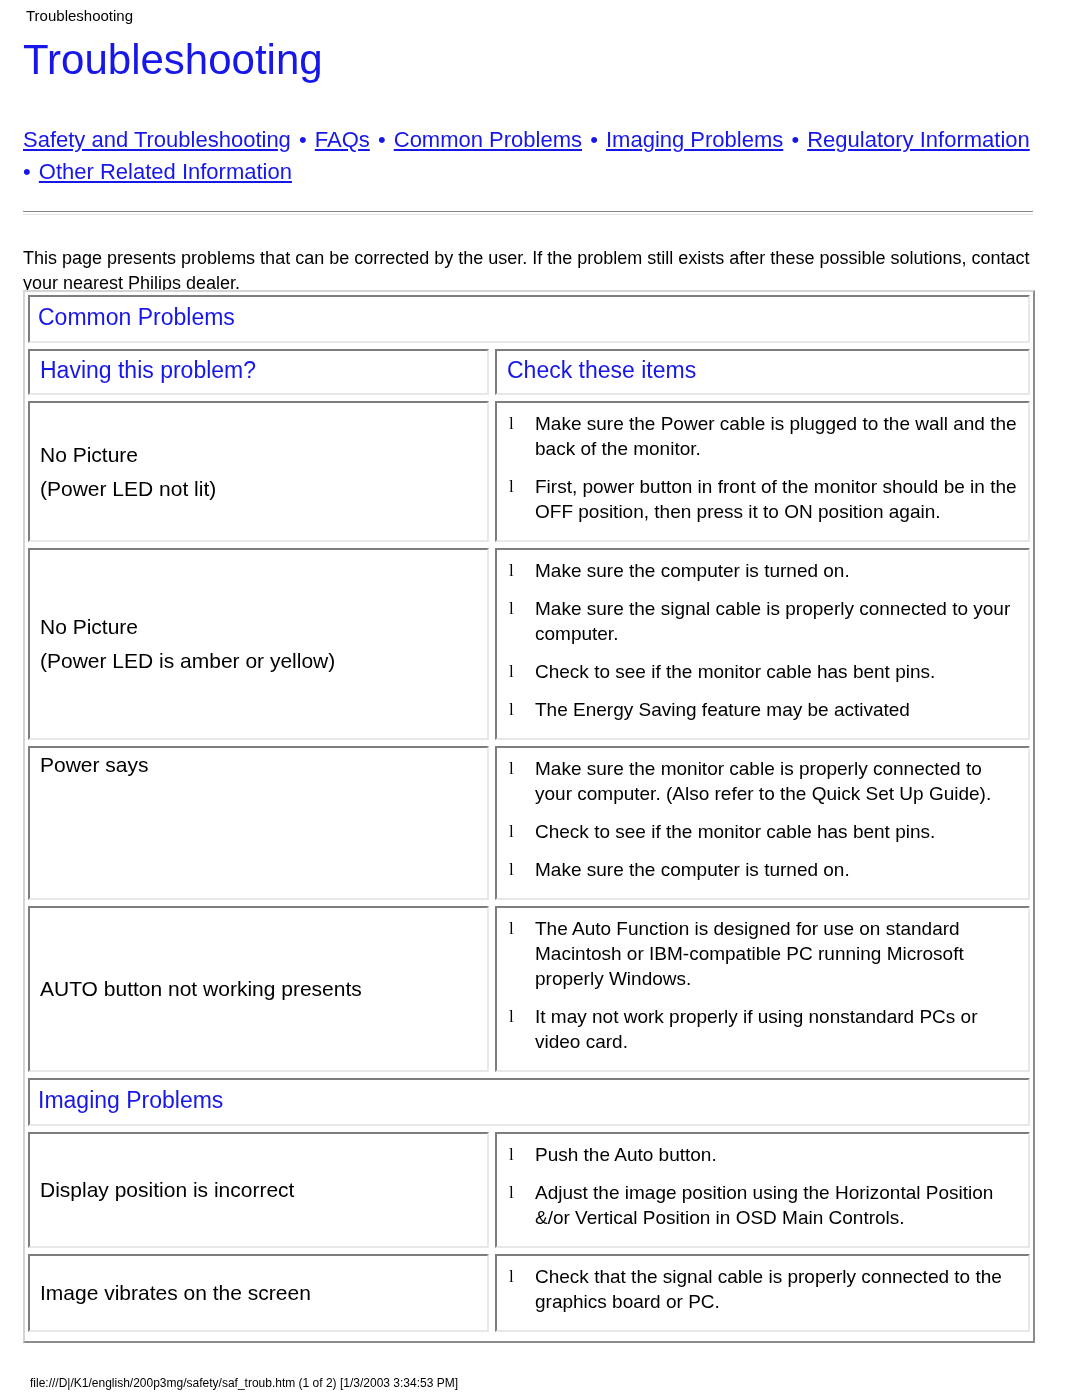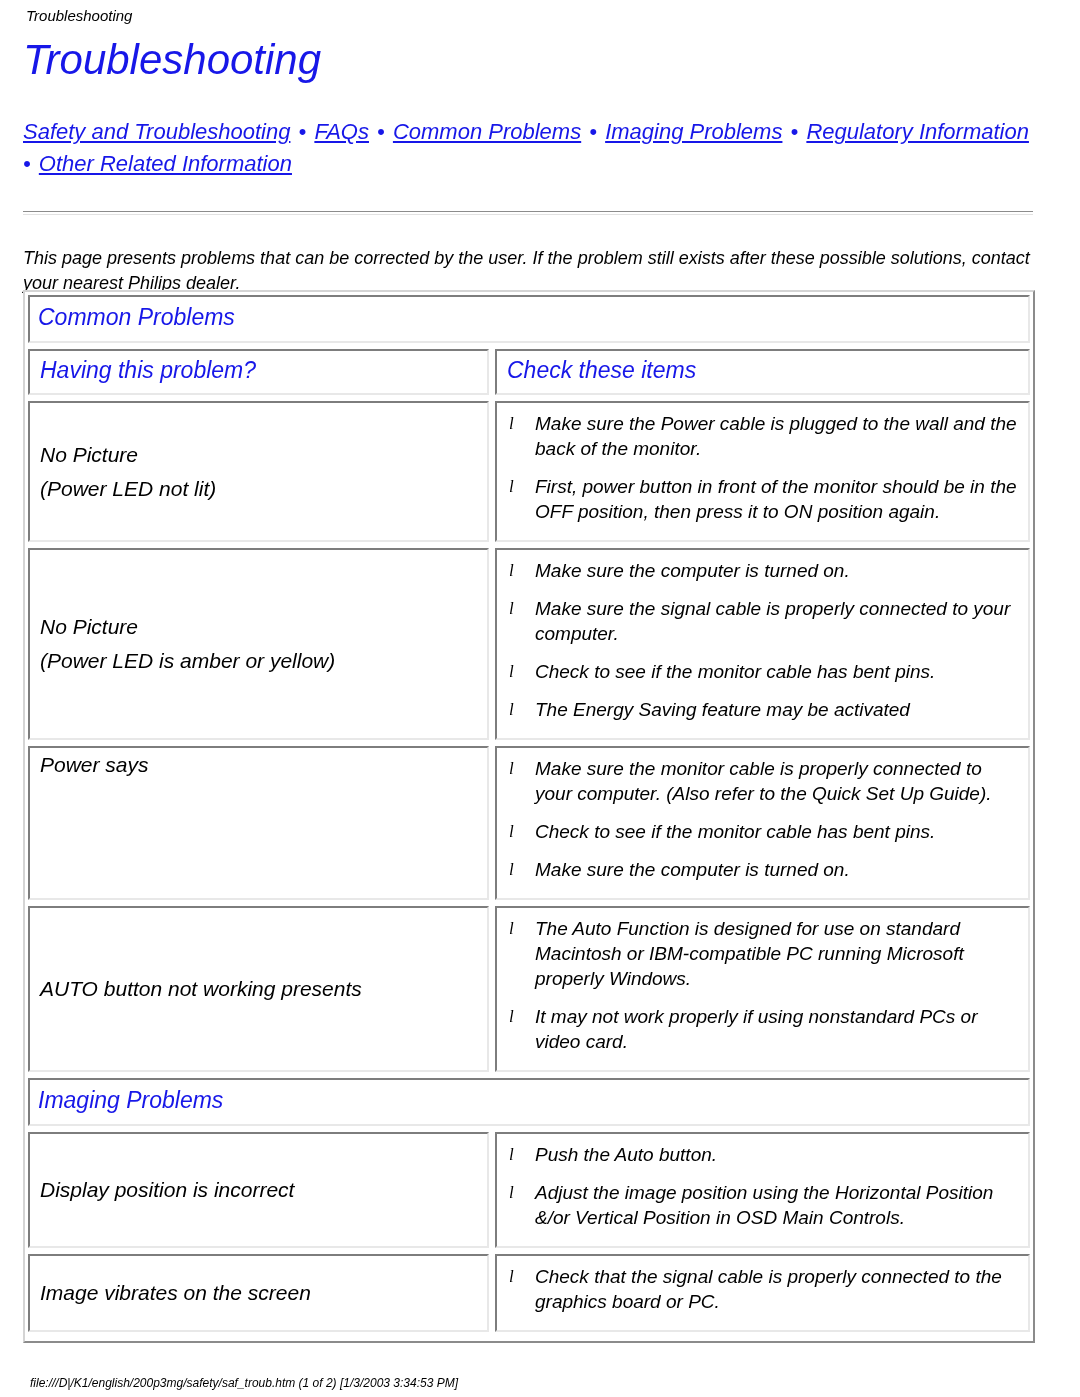--- a/index.html
+++ b/index.html
@@ -14,21 +14,20 @@
     color: #000000;
     position: relative;
     -webkit-font-smoothing: none;
   }
 
   .page {
     position: relative;
     width: 929px;
     min-height: 1397px;
     box-sizing: border-box;
-    font-style: italic;
   }
 
   
   .breadcrumb {
     position: absolute;
     left: 26px;
     top: 7px;
     font-size: 15px;
     line-height: 18px;
     color: #000000;
@@ -44,21 +43,21 @@
     font-weight: normal;
     color: #1717e8;
     margin: 0;
     letter-spacing: 0px;
   }
 
   
   .navlinks {
     position: absolute;
     left: 23px;
-    top: 116px;
+    top: 124px;
     width: 1010px;
     font-size: 22px;
     line-height: 32px;
     color: #1717e8;
   }
   .navlinks a {
     color: #1717e8;
     text-decoration: underline;
   }
   .navlinks .sep {

